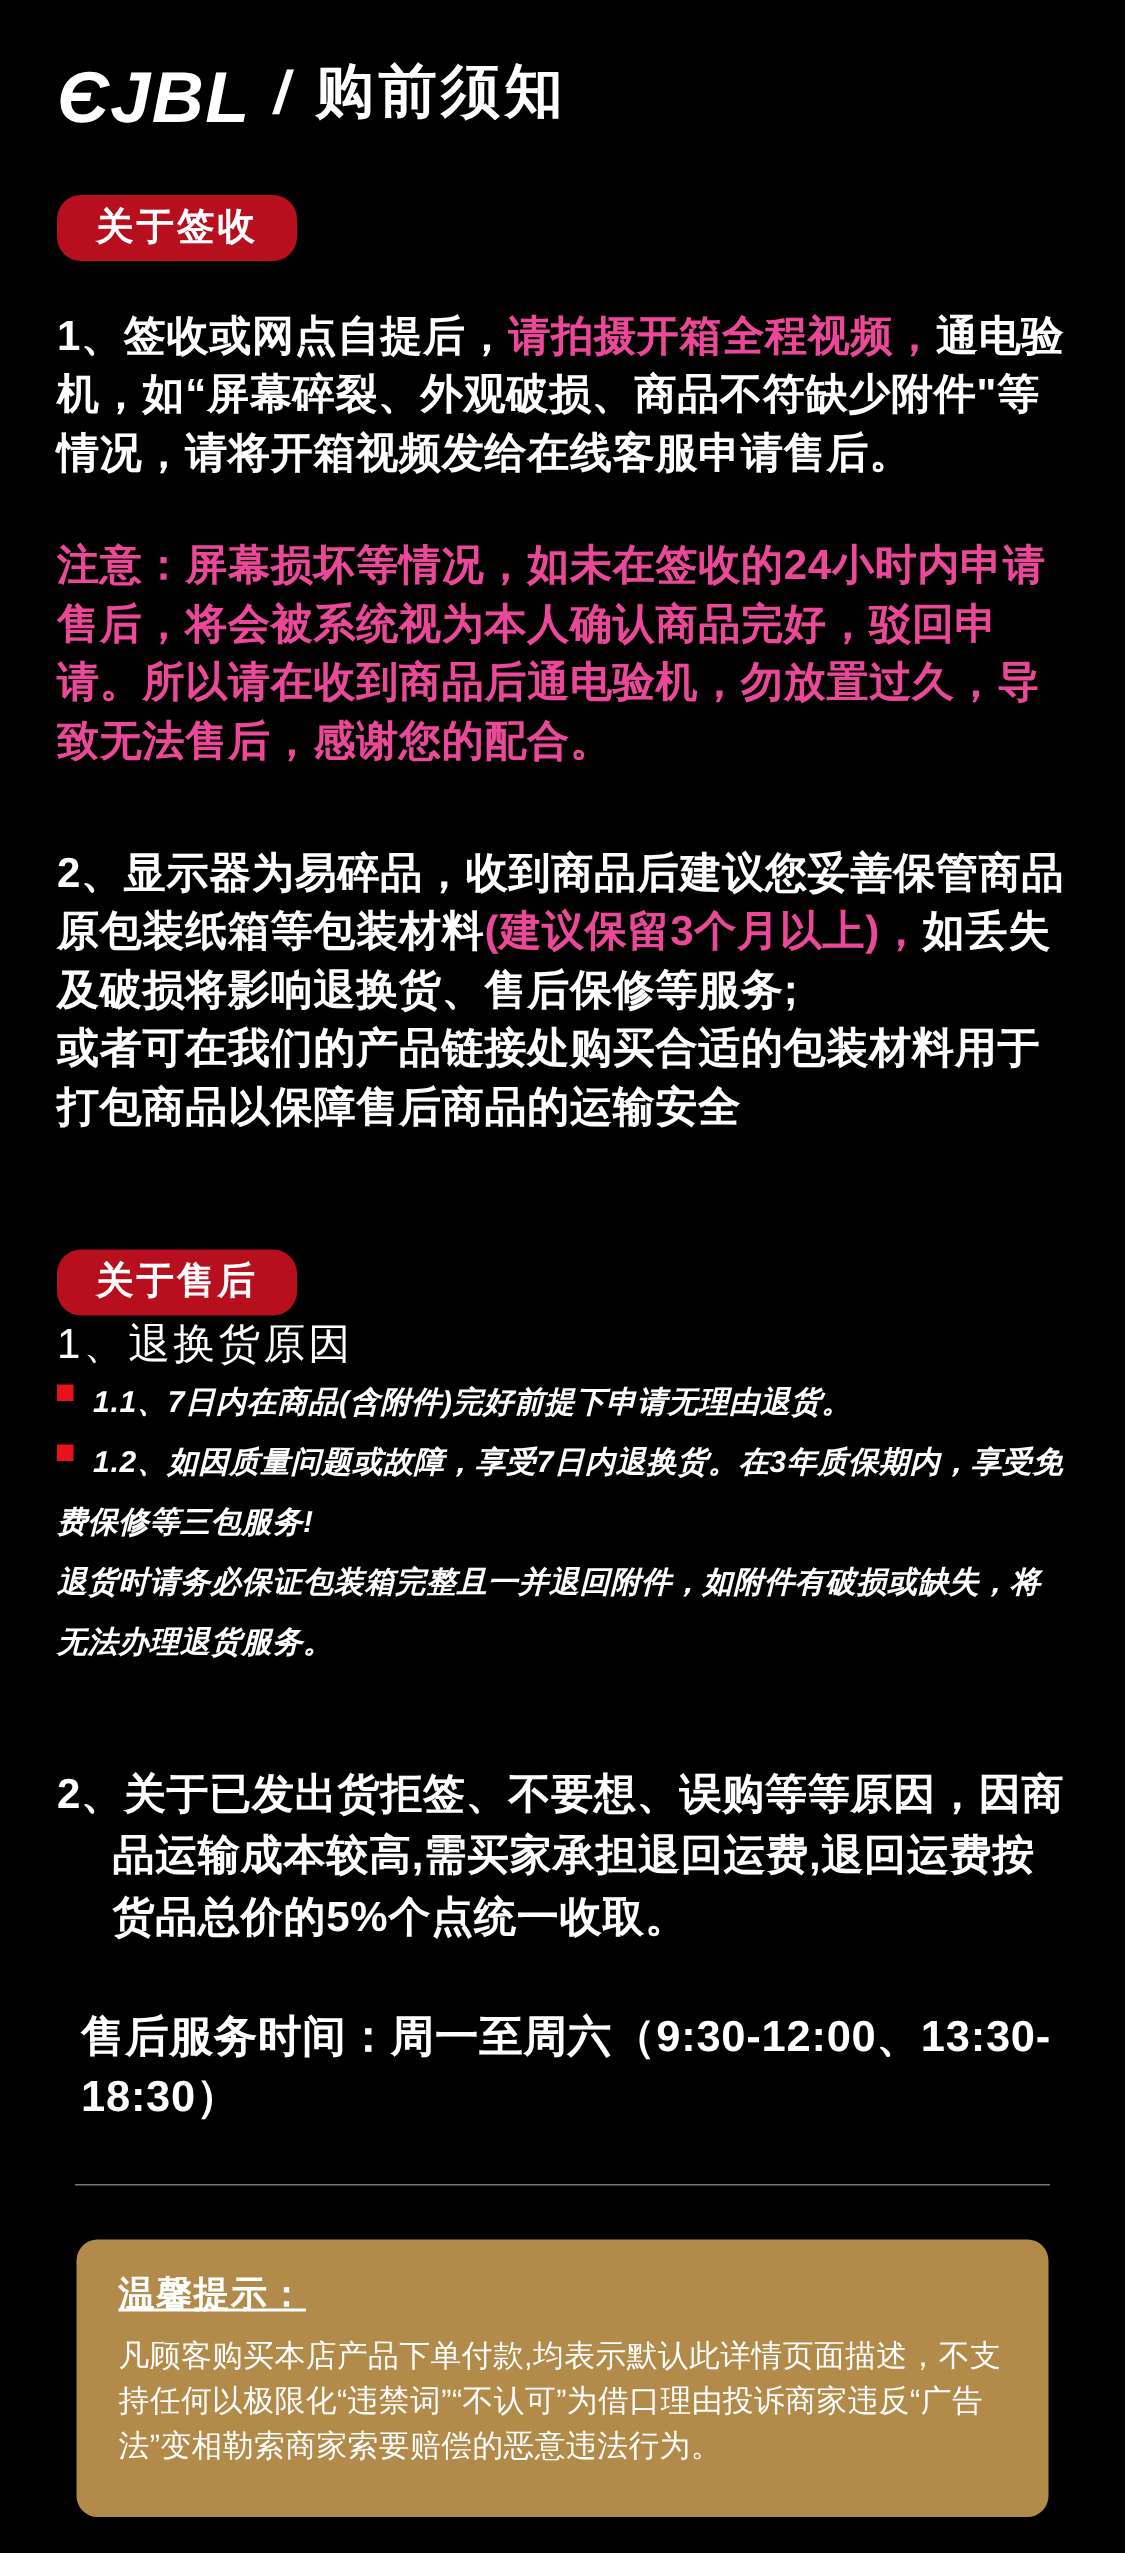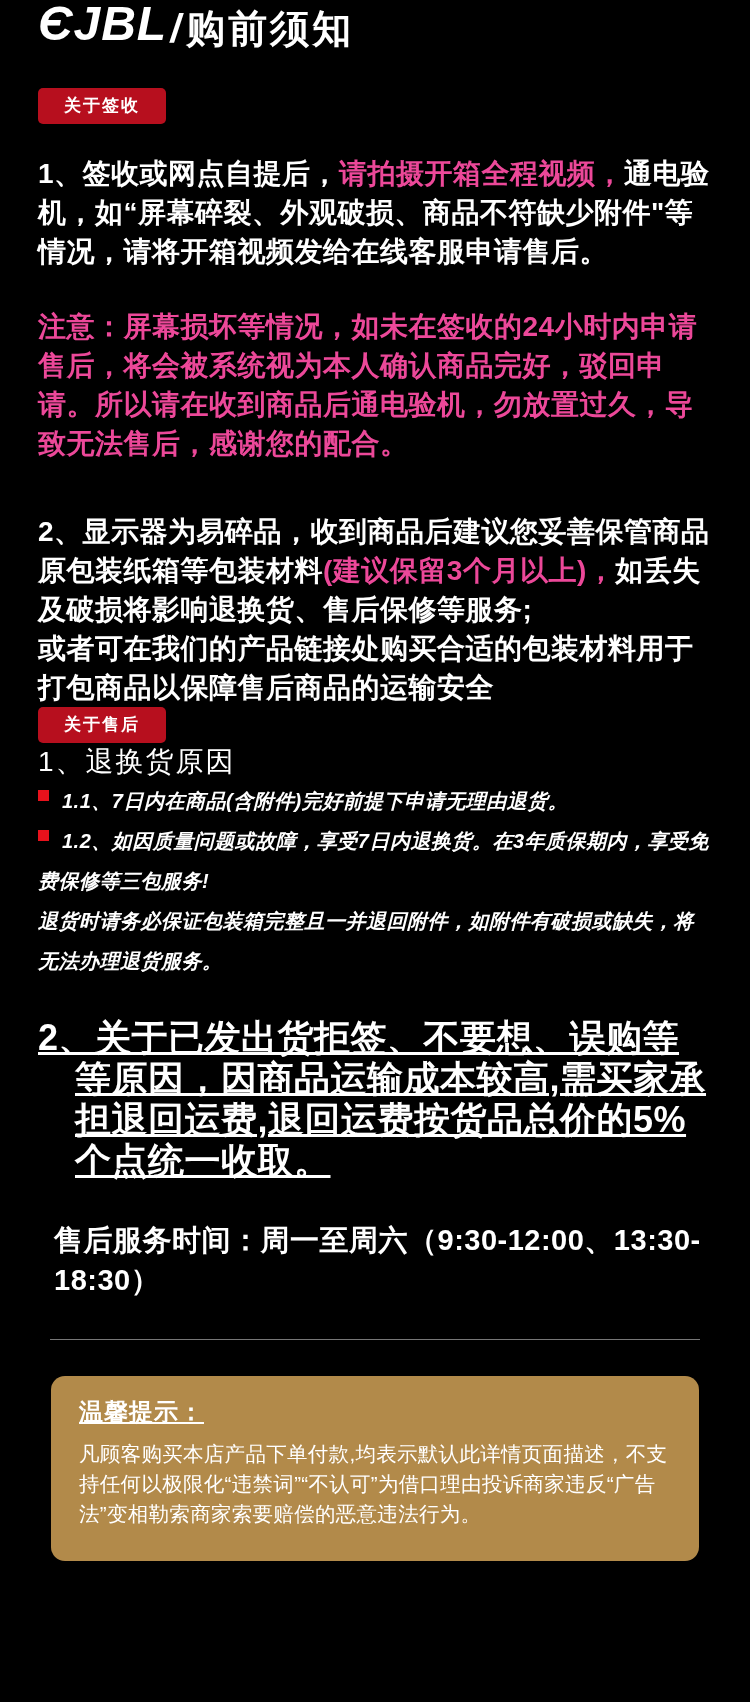--- a/index.html
+++ b/index.html
@@ -8,53 +8,53 @@
     width:750px;height:1702px;
     background:#000;
     color:#fff;
     overflow:hidden;
     box-sizing:border-box;
     font-family:"Liberation Sans","DejaVu Sans",sans-serif;
   }
   .inner{padding:0 38px;}
 
   
-  .logo-row{display:flex;align-items:flex-end;gap:4px;}
+  .logo-row{padding-top:42px;display:flex;align-items:flex-start;gap:16px;}
   .brand{font-size:48px;font-weight:700;font-style:italic;letter-spacing:1px;line-height:1;}
   .sep{font-size:40px;font-weight:700;line-height:1;transform:skewX(-8deg);}
   .page-title{font-size:39px;font-weight:700;letter-spacing:3px;line-height:1;}
 
   
   .badge{
     display:inline-block;
     background:#b70f1e;
     color:#fff;
-    font-size:17px;font-weight:700;line-height:1;
+    font-size:25px;font-weight:700;line-height:1;
     padding:9px 26px 10px;
-    border-radius:5px;
+    border-radius:16px;
     letter-spacing:2px;
   }
   .badge--sign{margin-top:40px;}
-  .badge--after{}
+  .badge--after{margin-top:76px;}
 
   
   .body-text{font-size:28px;line-height:39px;font-weight:700;letter-spacing:0.5px;margin-top:36px;}
   .p1{margin-top:30px;}
   .red{color:#ec4899;}
   .p2{margin-top:49px;}
 
   .reason-heading{font-size:28px;font-weight:400;letter-spacing:2px;}
 
   .bullet-list{font-size:20px;line-height:40px;font-weight:700;letter-spacing:0.5px;font-style:italic;}
   .sq{display:inline-block;width:11px;height:11px;background:#e8121c;margin-right:13px;vertical-align:7px;}
 
   .reject-note{
-    margin-top:36px;
-    font-size:36px;line-height:41px;font-weight:700;letter-spacing:0.5px;
-    padding-left:37px;text-indent:-37px;text-decoration:underline;
+    margin-top:60px;
+    font-size:28px;line-height:41px;font-weight:700;letter-spacing:0.5px;
+    padding-left:37px;text-indent:-37px;
   }
 
   .service-time{margin-top:40px;padding-left:16px;font-size:29px;font-weight:700;letter-spacing:0.5px;}
 
   .divider{margin:38px 12px 0;height:1px;background:#777;}
 
   
   .tips{
     margin:36px 13px 0;
     background:#b28a4a;

